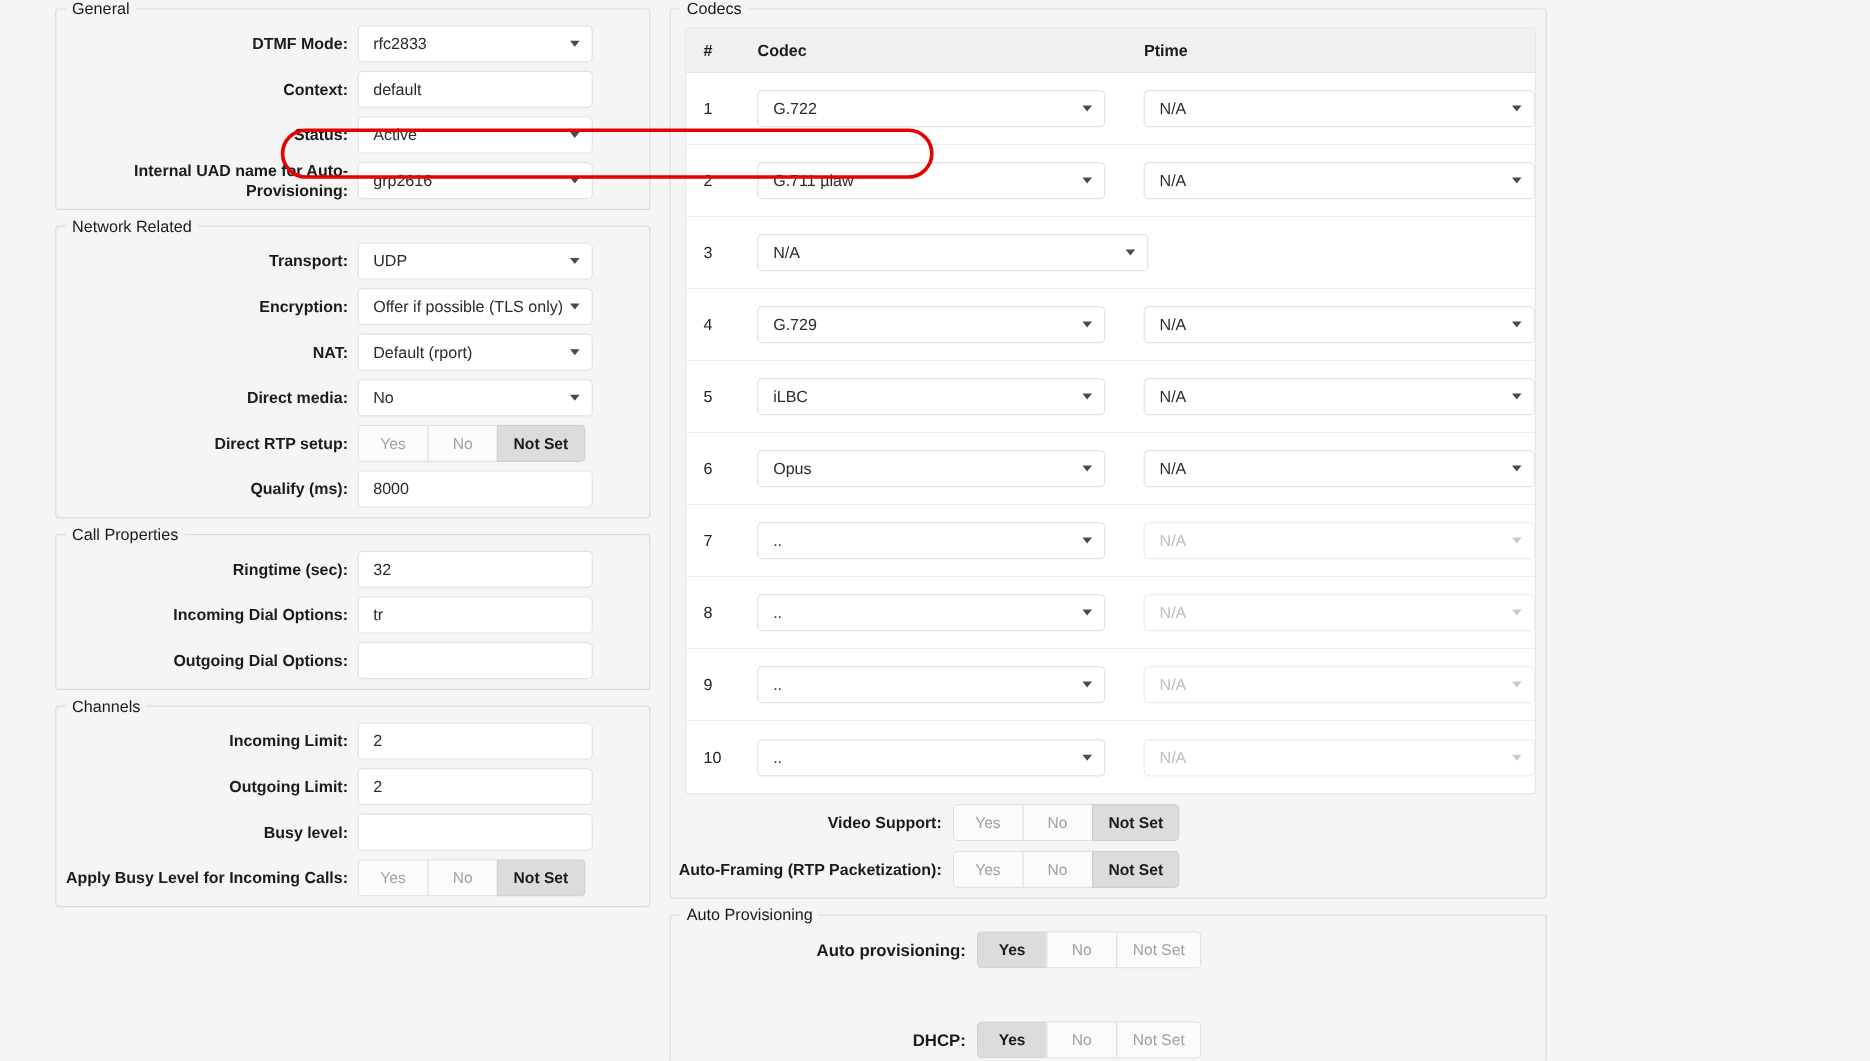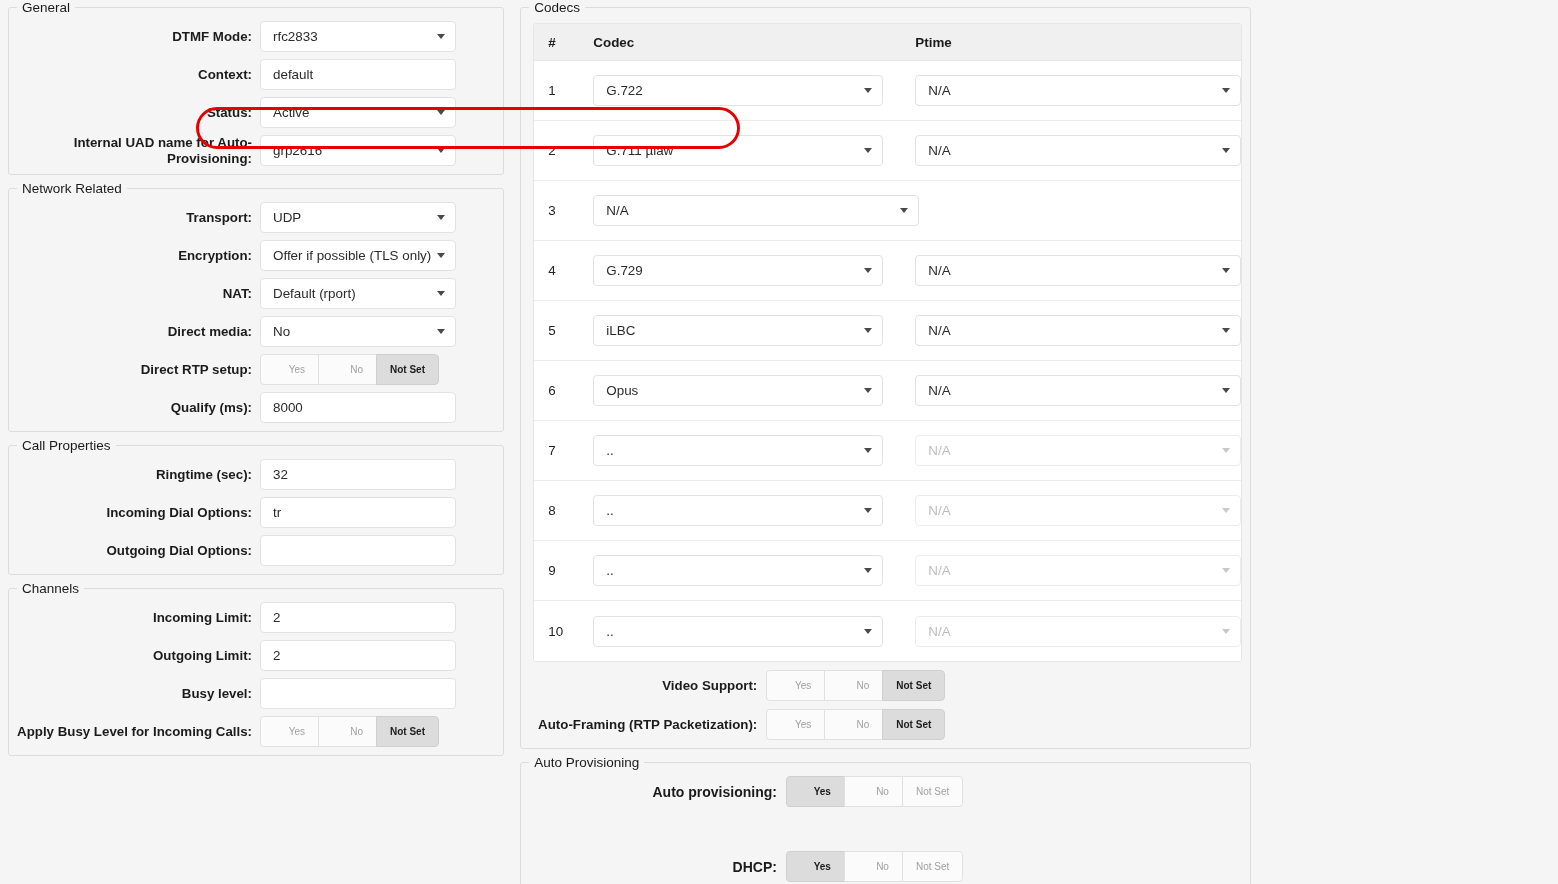--- a/index.html
+++ b/index.html
@@ -3,21 +3,21 @@
 <meta charset="utf-8">
 <style>
   * { box-sizing: border-box; }
   html, body {
     margin: 0; padding: 0;
     width: 1558px; height: 884px;
     background: #f5f5f5;
     font-family: "Liberation Sans", sans-serif;
     overflow: hidden;
   }
-  .page { position: relative; width: 1242px; height: 884px; display: flex; }
+  .page { position: relative; width: 1242px; height: 884px; display: flex; padding-left: 38px; }
   .col-left  { width: 780px; position: relative; }
   .col-right { width: 778px; position: relative; }
 
   
   fieldset.group {
     border: 1px solid #dcdcdc;
     border-radius: 3px;
     margin: 0 8px 6px 8px;
     padding: 6px 0 8px 0;
     background: transparent;
@@ -77,22 +77,22 @@
   .field.disabled { background: #fff; border-color: #ececec; }
   .field.disabled .val { color: #bdbdbd; }
   .field.disabled .caret { border-top-color: #c9c9c9; }
 
   
   .tristate { display: inline-flex; border-radius: 4px; overflow: hidden; }
   .tristate .opt {
     min-width: 58px;
     height: 31px;
     line-height: 29px;
-    text-align: right;
-    font-size: 10px;
+    text-align: center;
+    font-size: 13px;
     padding: 0 13px;
     border: 1px solid #e0e0e0;
     border-right-width: 0;
     background: #fbfbfb;
     color: #a0a0a0;
     white-space: nowrap;
   }
   .tristate .opt:first-child { border-radius: 4px 0 0 4px; }
   .tristate .opt:last-child  { border-right-width: 1px; border-radius: 0 4px 4px 0; }
   .tristate .opt.on {

